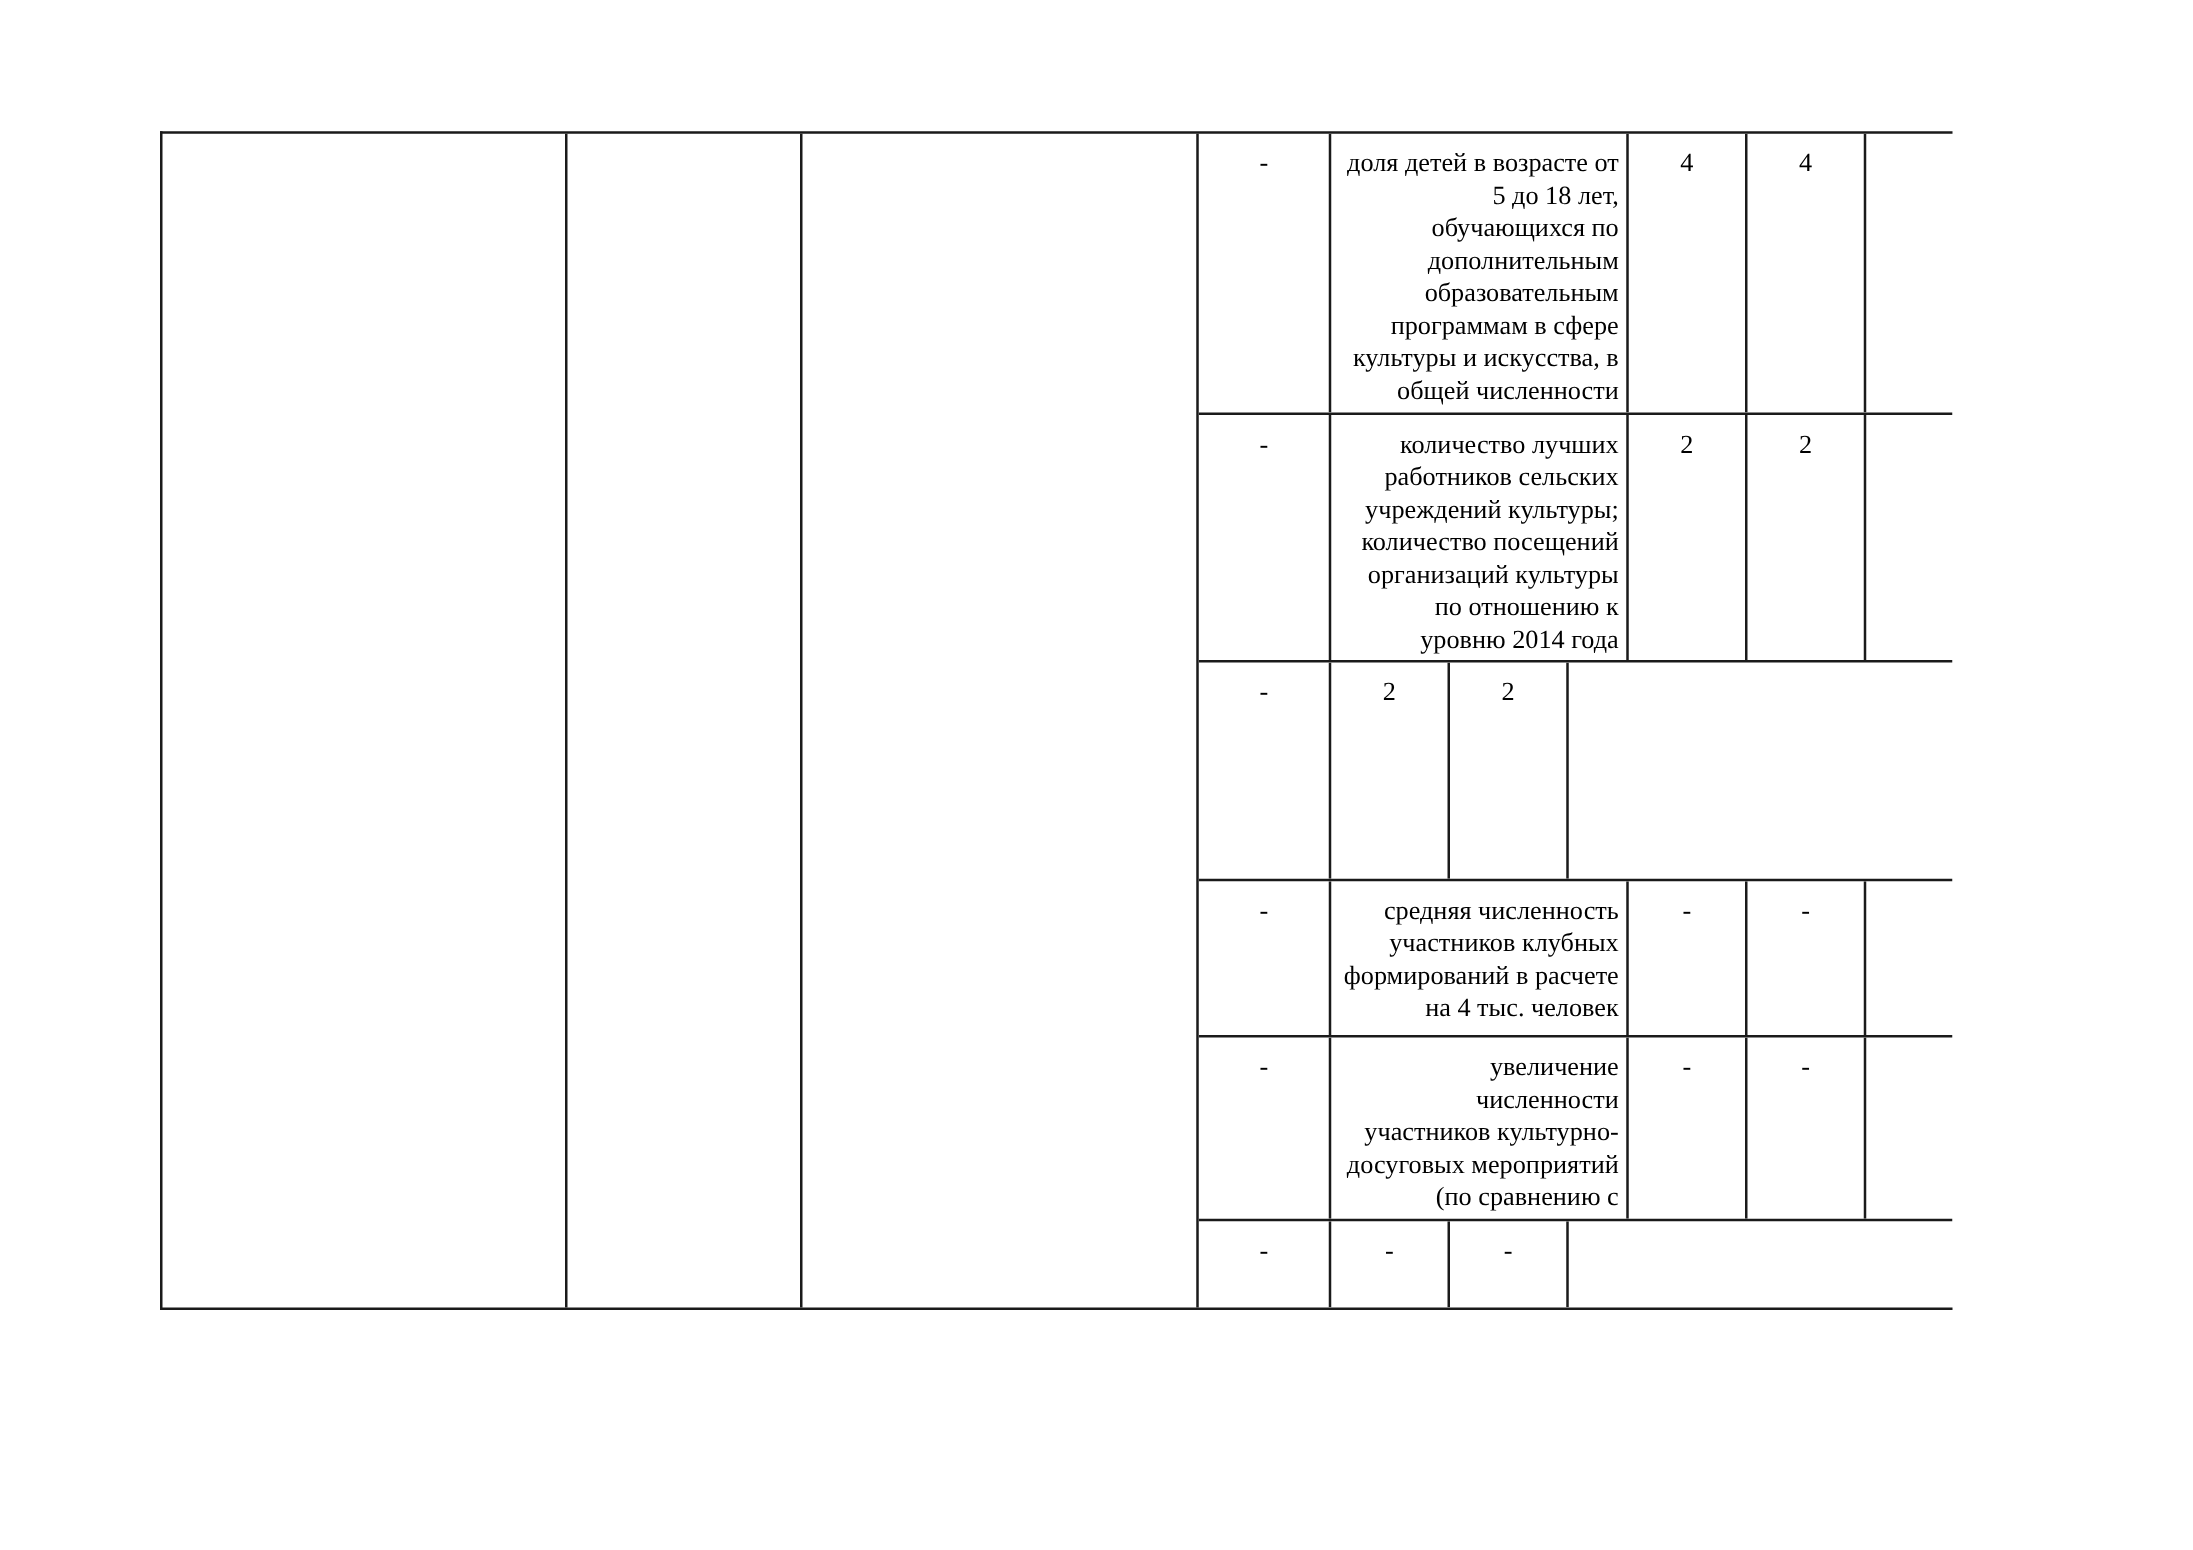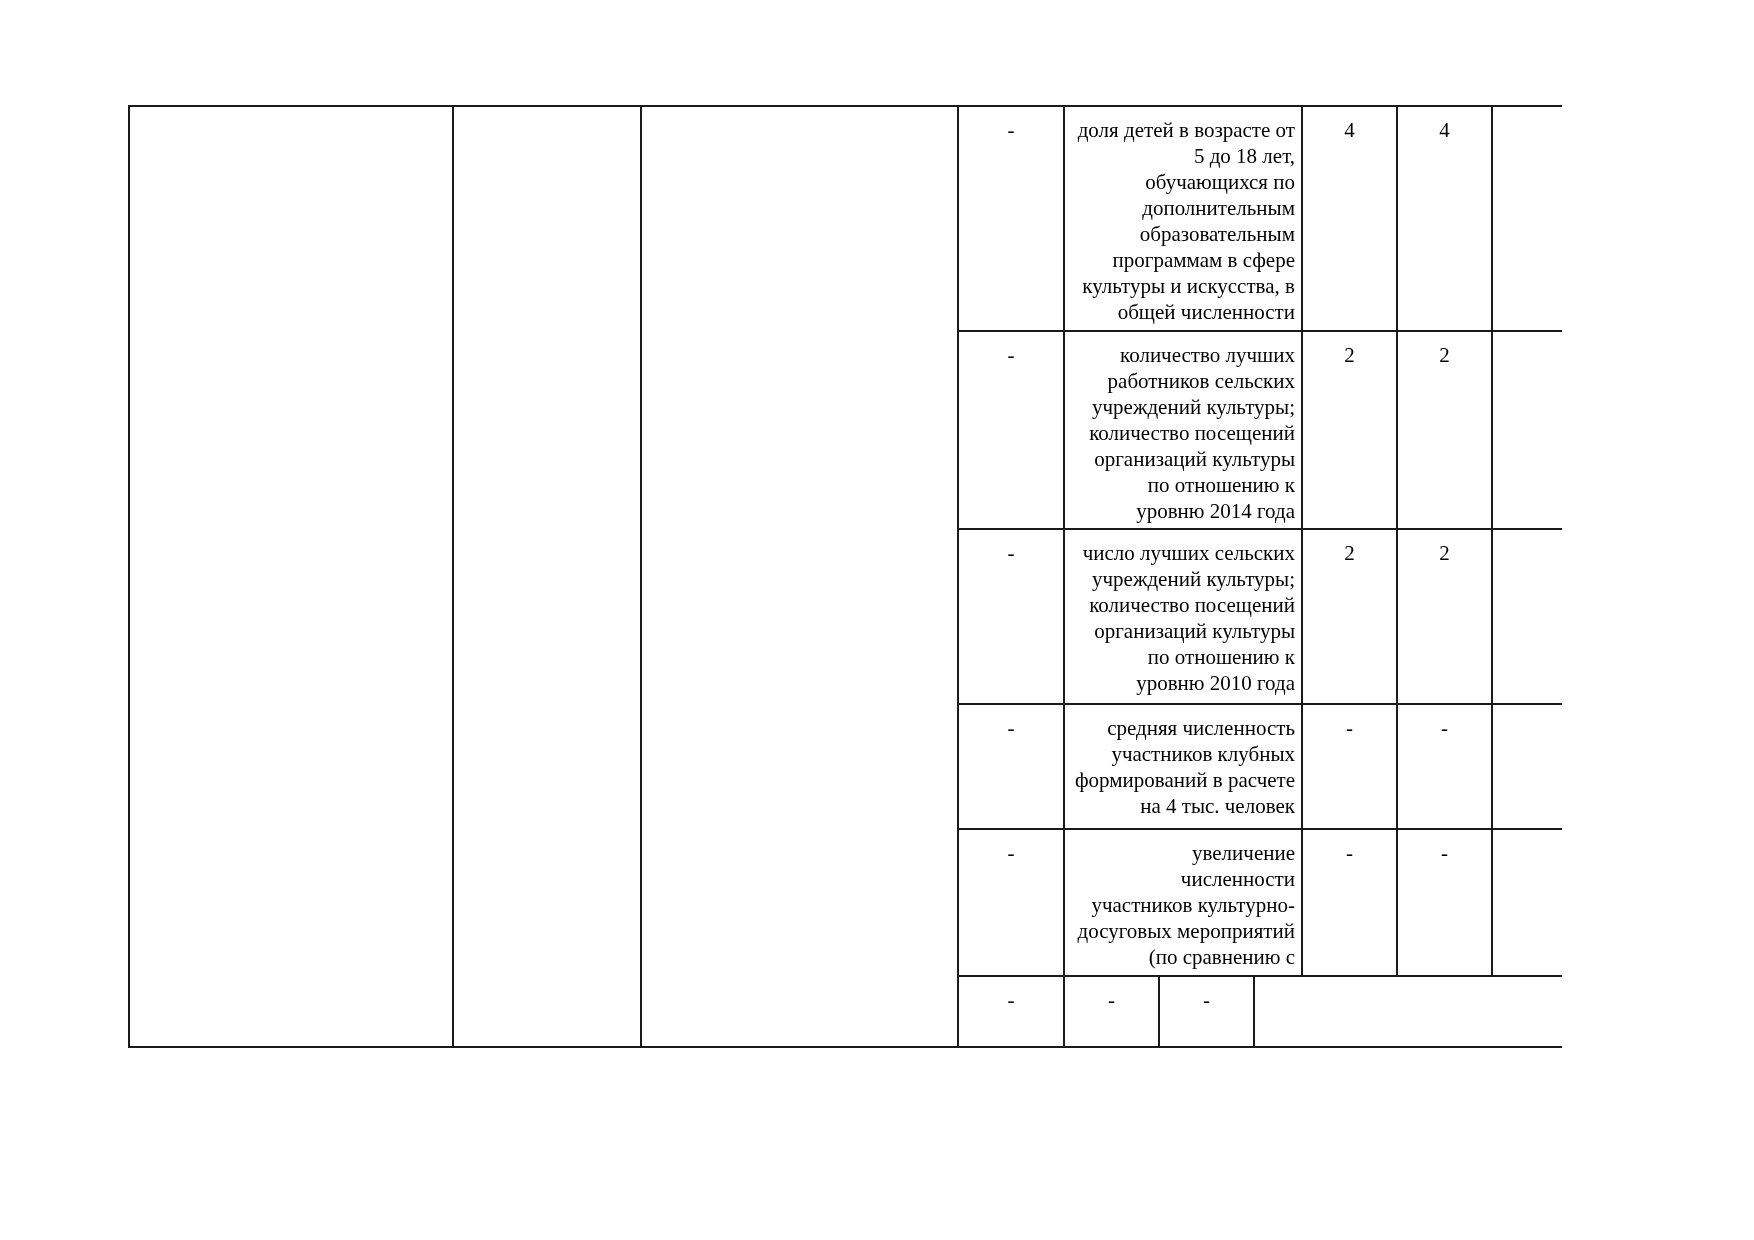--- a/index.html
+++ b/index.html
@@ -103,21 +103,20 @@
       <div class="trow r1">
         <div class="cell cell-bullet">-</div>
         <div class="cell cell-text">количество лучших работников сельских учреждений культуры; количество посещений организаций культуры по отношению к уровню 2014 года</div>
         <div class="cell cell-num">2</div>
         <div class="cell cell-num">2</div>
         <div class="cell cell-last"></div>
       </div>
 
       <div class="trow r2">
         <div class="cell cell-bullet">-</div>
-        <div class="cell cell-text">число лучших сельских учреждений культуры; количество посещений организаций культуры по отношению к уровню 2010 года</div>
         <div class="cell cell-num">2</div>
         <div class="cell cell-num">2</div>
         <div class="cell cell-last"></div>
       </div>
 
       <div class="trow r3">
         <div class="cell cell-bullet">-</div>
         <div class="cell cell-text">средняя численность участников клубных формирований в расчете на 4 тыс. человек</div>
         <div class="cell cell-num">-</div>
         <div class="cell cell-num">-</div>

